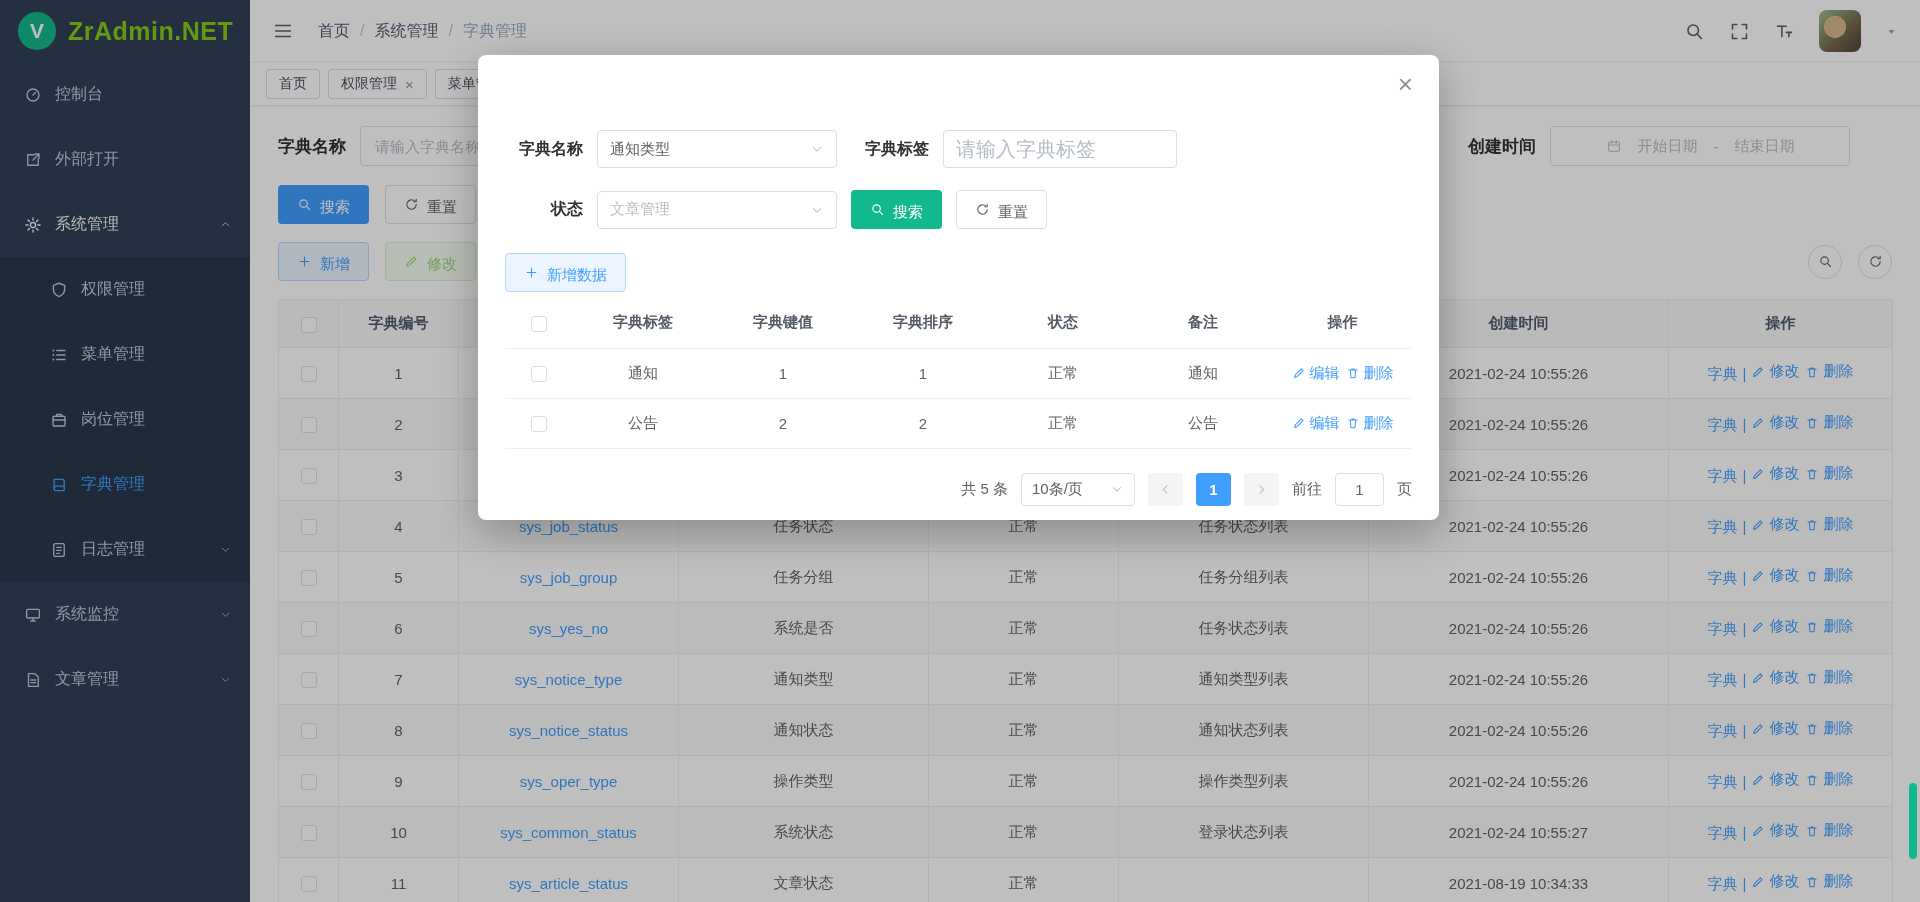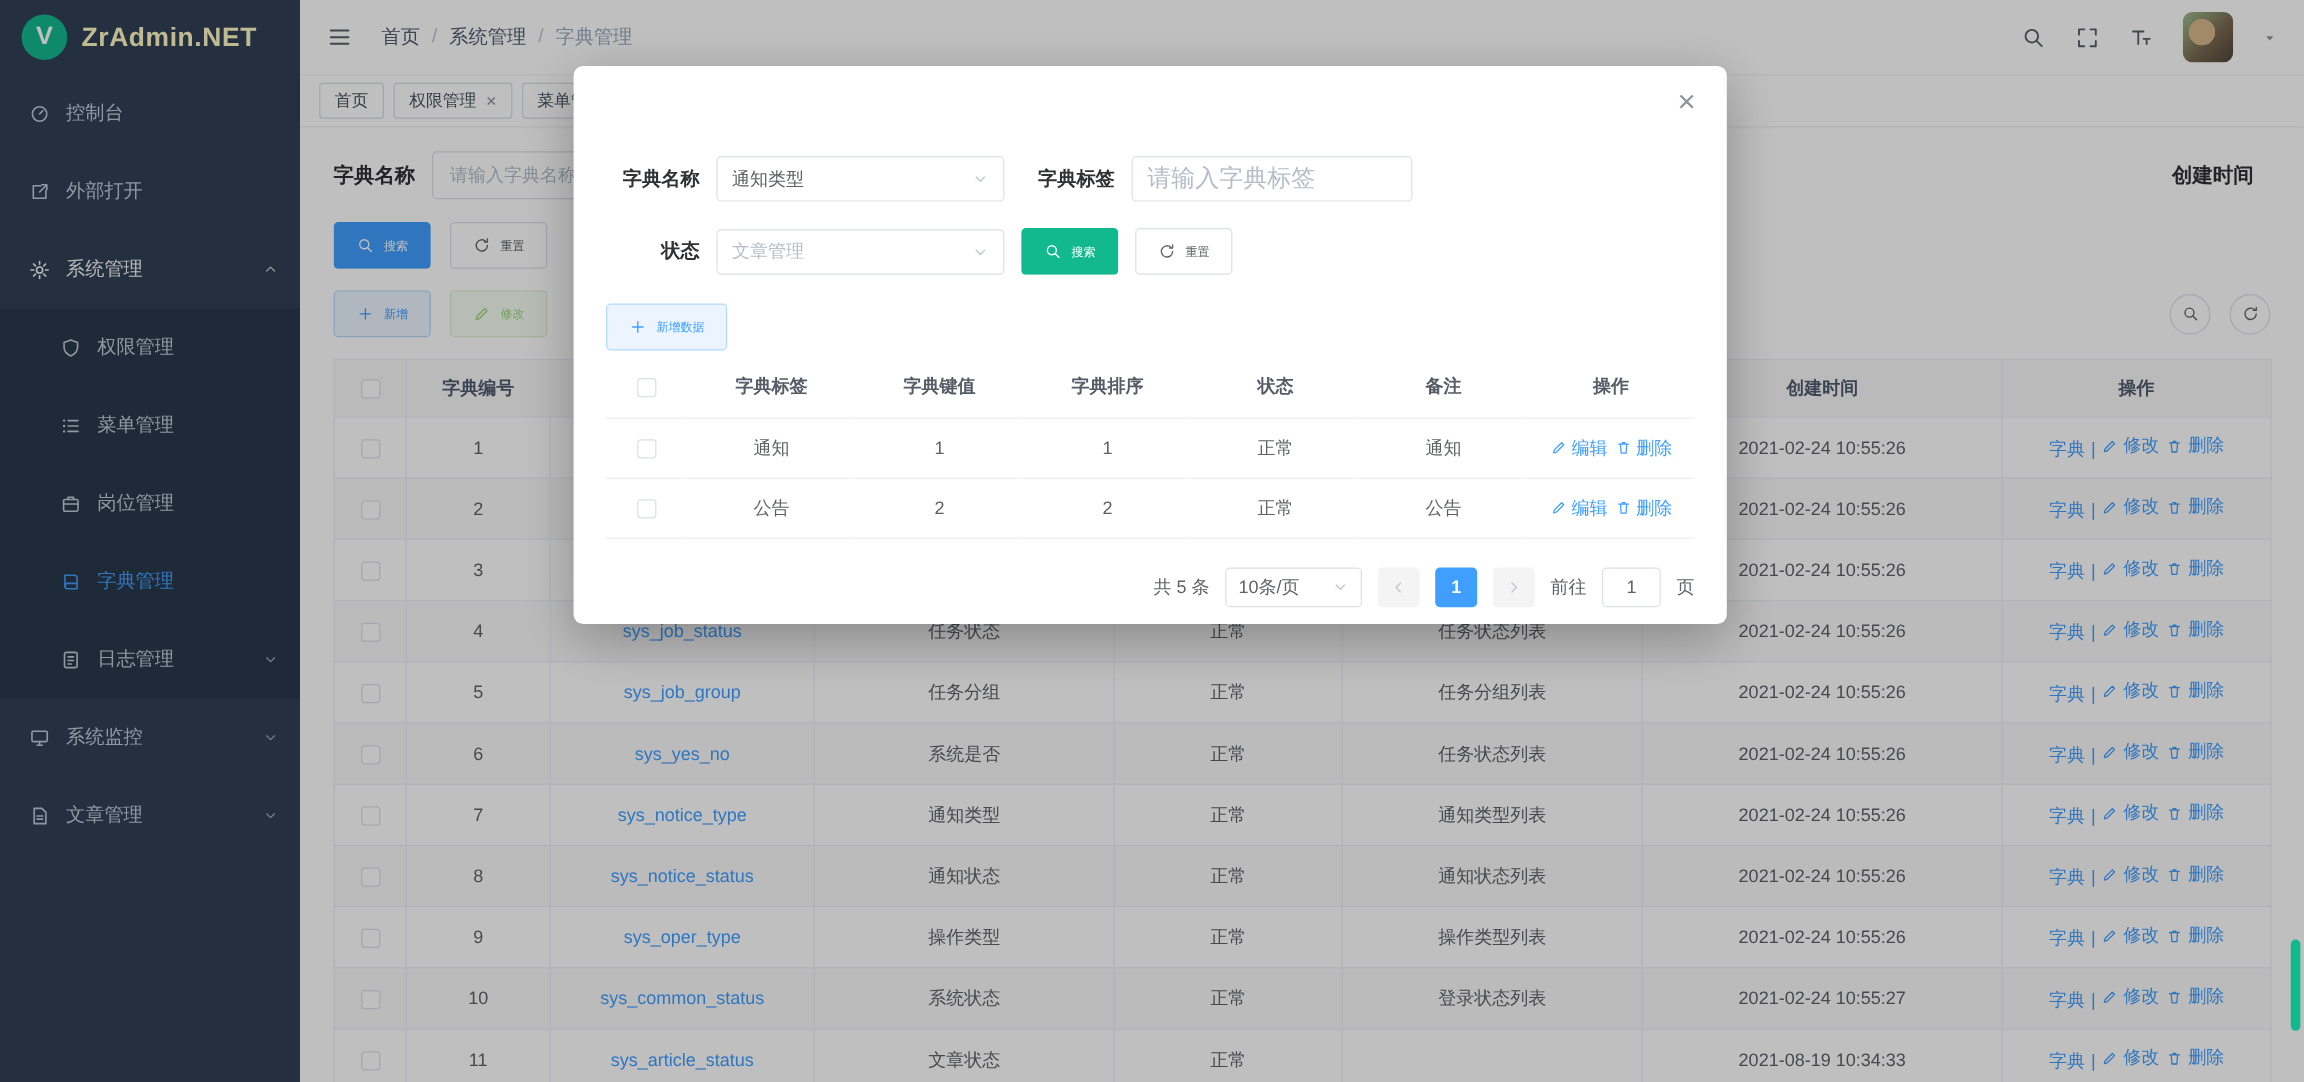--- a/index.html
+++ b/index.html
@@ -6,21 +6,21 @@
 html,body{width:1920px;height:902px;overflow:hidden}
 body{font-family:"Liberation Sans","DejaVu Sans",sans-serif;color:#303133;background:#fff;position:relative}
 input,button{font-family:inherit}
 .icn{display:inline-flex;align-items:center;justify-content:center}
 .icn svg{width:1em;height:1em}
 
 .app{display:flex;width:100%;height:100%}
 .sidebar{width:250px;flex-shrink:0;background:var(--side-bg);overflow:hidden}
 .logo{height:62px;display:flex;align-items:center;padding-left:18px;gap:12px}
 .logo-circle{width:38px;height:38px;border-radius:50%;background:var(--teal);color:#fff;font-weight:bold;font-size:21px;display:flex;align-items:center;justify-content:center}
-.logo-text{color:#fef9c3;font-size:22px;font-weight:bold;letter-spacing:.5px}
+.logo-text{color:#84cc16;font-size:25px;font-weight:bold;letter-spacing:.5px}
 .side-item{height:65px;display:flex;align-items:center;gap:13px;padding:0 18px 0 24px;color:var(--side-text);font-size:16px;cursor:pointer}
 .side-item.sub{background:var(--side-sub);padding-left:50px}
 .side-item.active{color:var(--primary)}
 .side-item.expanded{color:#f4f4f5}
 .sicon{font-size:18px}
 .arrow{margin-left:auto;font-size:13px;opacity:.8}
 
 .main{flex:1;display:flex;flex-direction:column;min-width:0}
 .topbar{height:62px;display:flex;align-items:center;padding:0 22px;background:#fff;flex-shrink:0}
 .hamburger{font-size:22px;color:#5a5e66;cursor:pointer}
@@ -40,21 +40,21 @@
 .content{flex:1;padding:20px 28px 0;overflow:hidden}
 .filter-row{display:flex;align-items:center;height:42px;margin-bottom:18px}
 .flabel{font-weight:bold;font-size:17px;color:#303133;margin-right:14px;white-space:nowrap}
 .finput{width:262px;height:40px;border:1px solid #dcdfe6;border-radius:4px;padding:0 14px;font-size:15px;color:#606266;outline:none}
 .finput::placeholder,.minput::placeholder{color:#b6bdc8}
 .spacer{flex:1}
 .daterange{width:300px;height:40px;border:1px solid #dcdfe6;border-radius:4px;background:#fff;display:flex;align-items:center;justify-content:center;gap:16px;color:#b6bdc8;font-size:15px;margin-right:42px;cursor:pointer}
 .cal{color:#c0c4cc;font-size:16px}
 
 .btn-row{display:flex;align-items:center;gap:16px;margin-bottom:18px}
-.btn{height:39px;padding:12px 18px;border:1px solid rgba(0,0,0,0);border-radius:4px;font-size:10px;display:inline-flex;align-items:center;gap:8px;cursor:pointer;white-space:nowrap}
+.btn{height:39px;padding:12px 18px;border:1px solid rgba(0,0,0,0);border-radius:4px;font-size:15px;display:inline-flex;gap:8px;cursor:pointer;white-space:nowrap}
 .btn .icn{font-size:15px}
 .btn-primary{background:var(--primary);color:#fff}
 .btn-plain{background:#fff;border-color:#dcdfe6;color:#606266}
 .btn-teal{background:var(--teal);color:#fff}
 .btn-soft-blue{background:#ecf5ff;border-color:#b3d8ff;color:var(--primary)}
 .btn-soft-green{background:#f0f9eb;border-color:#c2e7b0;color:#67c23a;opacity:.65}
 .circle-btn{width:34px;height:34px;border-radius:50%;border:1px solid #dcdfe6;background:#fff;color:#606266;display:inline-flex;align-items:center;justify-content:center;cursor:pointer}
 .circle-btn .icn{font-size:15px}
 
 .dict-table{width:100%;border-collapse:collapse;table-layout:fixed;font-size:15px;color:#606266}
@@ -266,20 +266,31 @@
           <span class="tag-close">×</span>
         </span>
       </div>
 
     <div class="content">
       <div class="filter-row">
         <label class="flabel">字典名称</label>
         <input class="finput" placeholder="请输入字典名称" style="">
         <div class="spacer"></div>
         <label class="flabel">创建时间</label>
+        <div class="daterange">
+          <span class="icn cal">
+              <svg viewBox="0 0 24 24" fill="none" stroke="currentColor" stroke-width="1.8" stroke-linecap="round" stroke-linejoin="round">
+                <rect x="4" y="6" width="16" height="14" rx="2"></rect>
+                <path d="M4 10.5h16M8.5 4v4M15.5 4v4"></path>
+              </svg>
+            </span>
+          <span>开始日期</span>
+          <span>-</span>
+          <span>结束日期</span>
+        </div>
       </div>
 
       <div class="btn-row">
         <button class="btn btn-primary">
           <span class="icn">
               <svg viewBox="0 0 24 24" fill="none" stroke="currentColor" stroke-width="1.8" stroke-linecap="round" stroke-linejoin="round">
                 <circle cx="10.5" cy="10.5" r="6"></circle>
                 <path d="M15 15l5 5"></path>
               </svg>
             </span>

